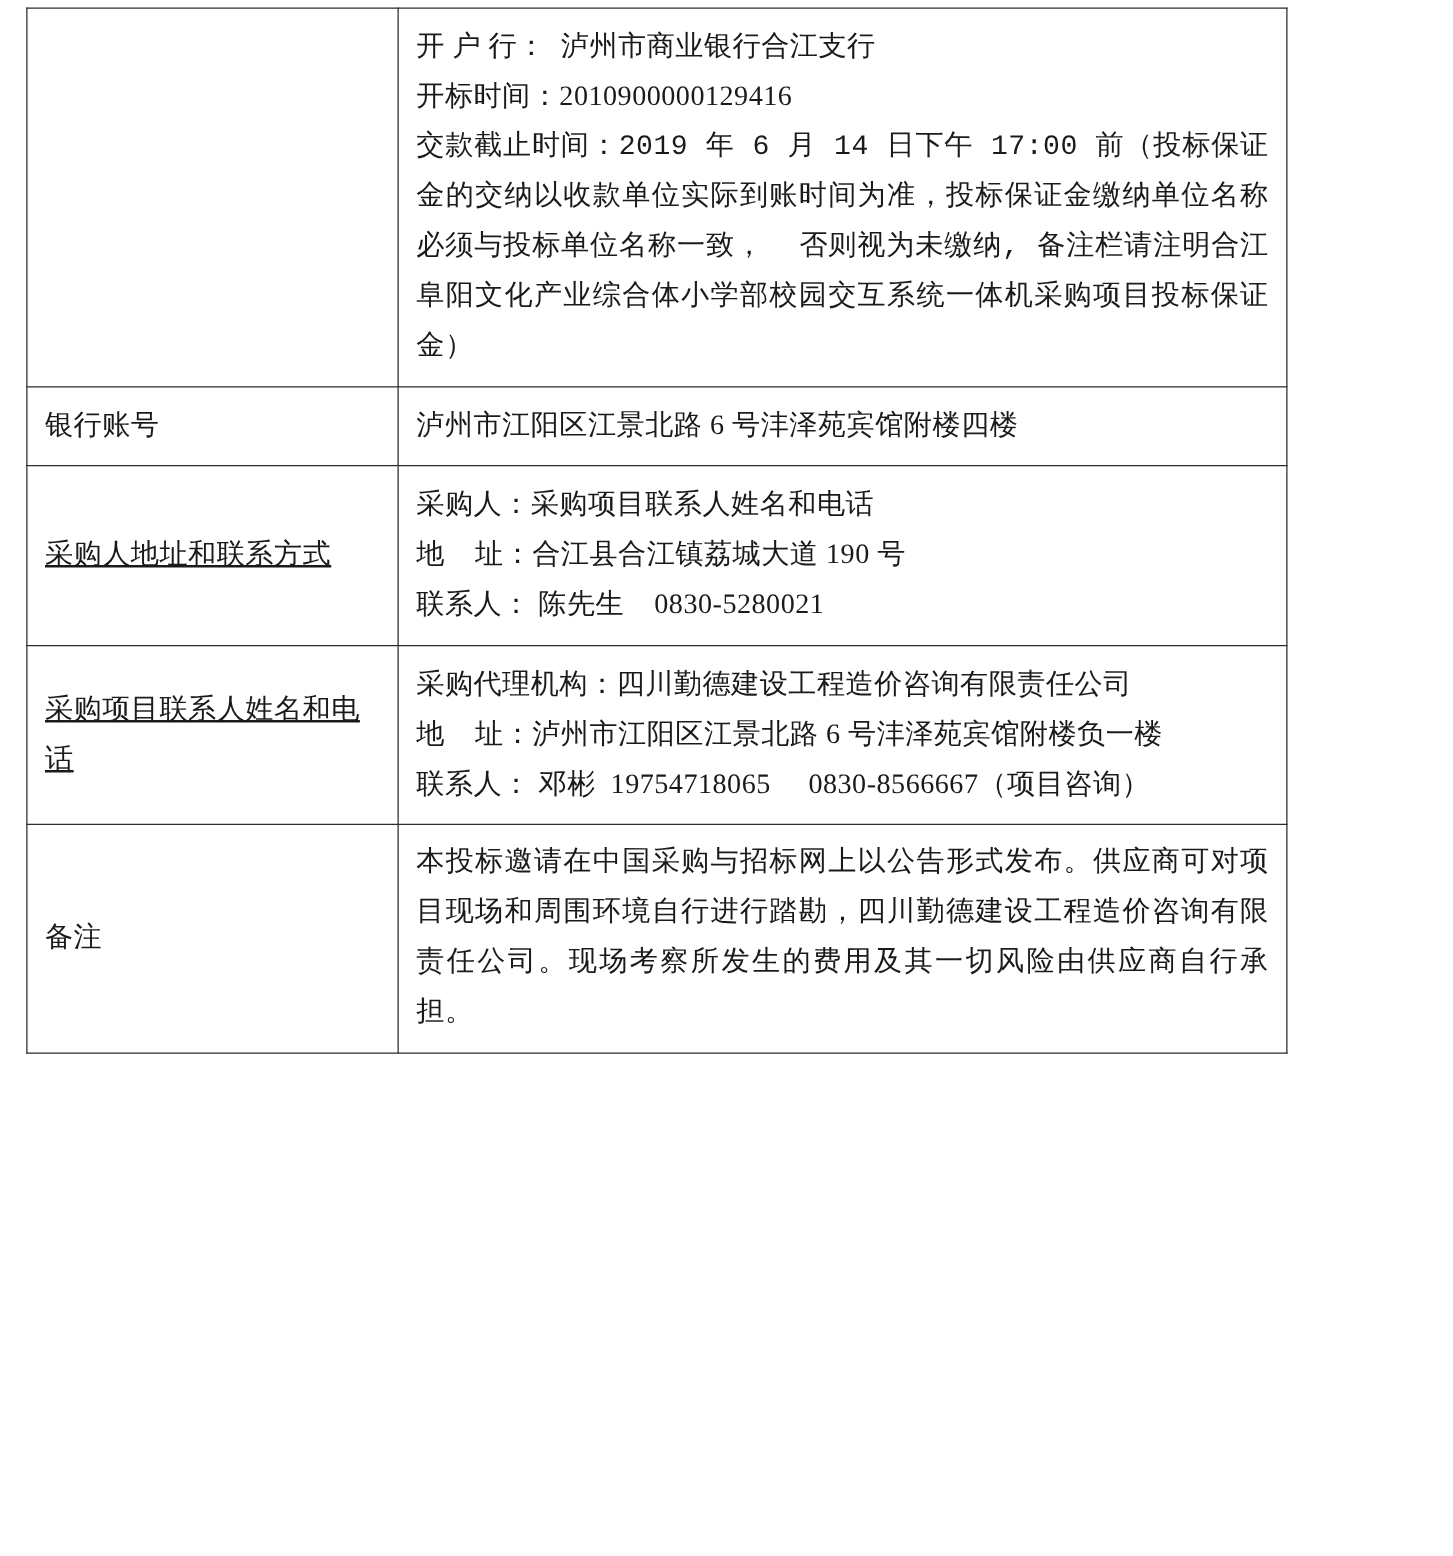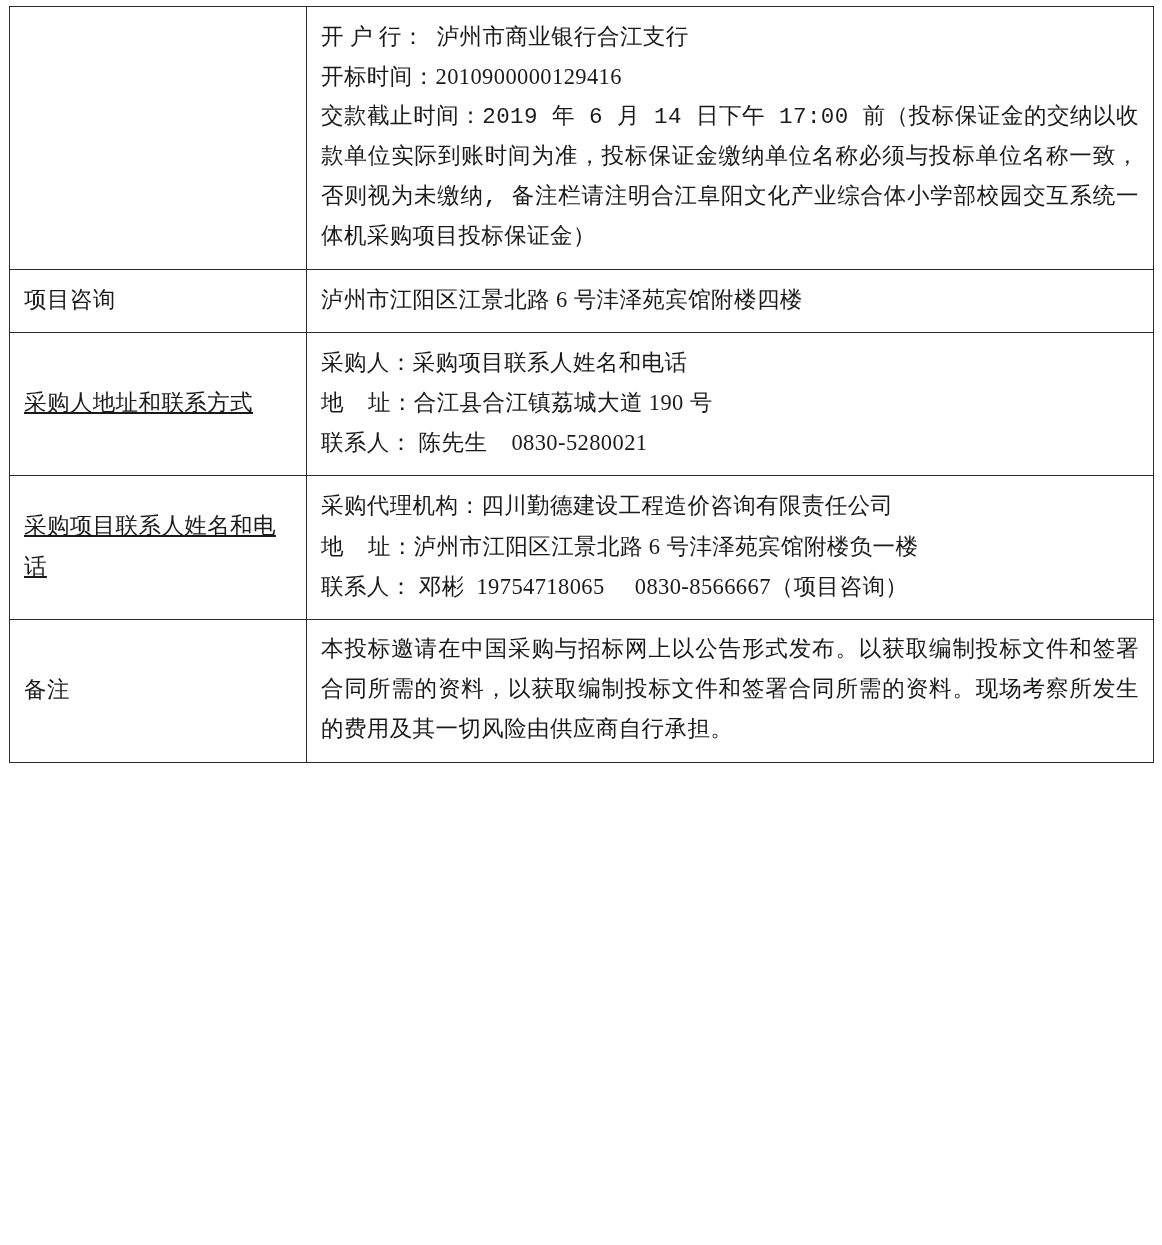--- a/index.html
+++ b/index.html
@@ -16,22 +16,22 @@
   }
   .page {
     position: relative;
     width: 1162px;
     height: 1245px;
     box-sizing: border-box;
     padding: 6px 8px 0 8px;
   }
   table.doc-table {
     border-collapse: collapse;
-    width: 1145px;
-    margin-left: 1px;
+    width: 1009px;
+    margin-left: 13px;
     table-layout: fixed;
   }
   table.doc-table td {
     border: 1.5px solid #2b2b2b;
     vertical-align: middle;
     padding: 10px 14px 12px 14px;
     font-size: 22.5px;
     line-height: 1.78;
     letter-spacing: 0.4px;
   }
@@ -82,21 +82,21 @@
         <td class="value-cell tall-pad">
           <div class="line">开 户 行：  泸州市商业银行合江支行</div>
           <div class="line">开标时间：2010900000129416</div>
           <div class="line just">交款截止时间：2019 年 6 月 14 日下午 17:00 前（投标保证金的交纳以收款单位实际到账时间为准，投标保证金缴纳单位名称必须与投标单位名称一致，  否则视为未缴纳, 备注栏请注明合江阜阳文化产业综合体小学部校园交互系统一体机采购项目投标保证金）</div>
         </td>
       </tr>
 
 
 
       <tr>
-        <td class="label-cell">项目咨询</td>
+        <td class="label-cell">银行账号</td>
         <td class="value-cell">
           <div class="line">泸州市江阳区江景北路 6 号沣泽苑宾馆附楼四楼</div>
         </td>
       </tr>
 
 
       <tr>
         <td class="label-cell label-multi">采购人地址和联系方式</td>
         <td class="value-cell tall-pad">
           <div class="line">采购人：采购项目联系人姓名和电话</div>
@@ -110,18 +110,18 @@
         <td class="value-cell tall-pad">
           <div class="line">采购代理机构：四川勤德建设工程造价咨询有限责任公司</div>
           <div class="line">地    址：泸州市江阳区江景北路 6 号沣泽苑宾馆附楼负一楼</div>
           <div class="line">联系人： 邓彬  19754718065     0830-8566667（项目咨询）</div>
         </td>
       </tr>
 
       <tr>
         <td class="label-cell">备注</td>
         <td class="value-cell tall-pad">
-          <div class="line just">本投标邀请在中国采购与招标网上以公告形式发布。以获取编制投标文件和签署合同所需的资料，以获取编制投标文件和签署合同所需的资料。现场考察所发生的费用及其一切风险由供应商自行承担。</div>
+          <div class="line just">本投标邀请在中国采购与招标网上以公告形式发布。供应商可对项目现场和周围环境自行进行踏勘，四川勤德建设工程造价咨询有限责任公司。现场考察所发生的费用及其一切风险由供应商自行承担。</div>
         </td>
       </tr>
     </tbody>
   </table>
 </div>
 
 </body></html>

